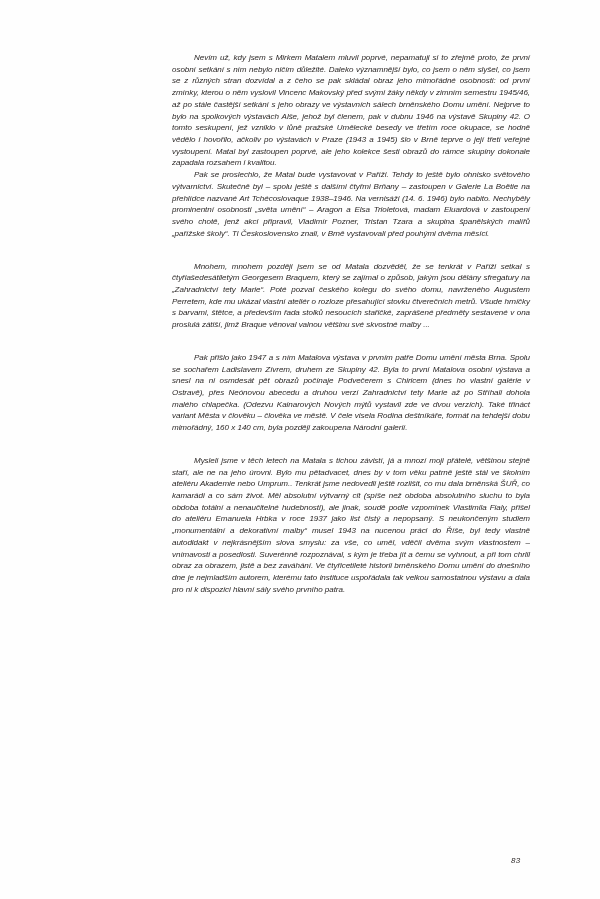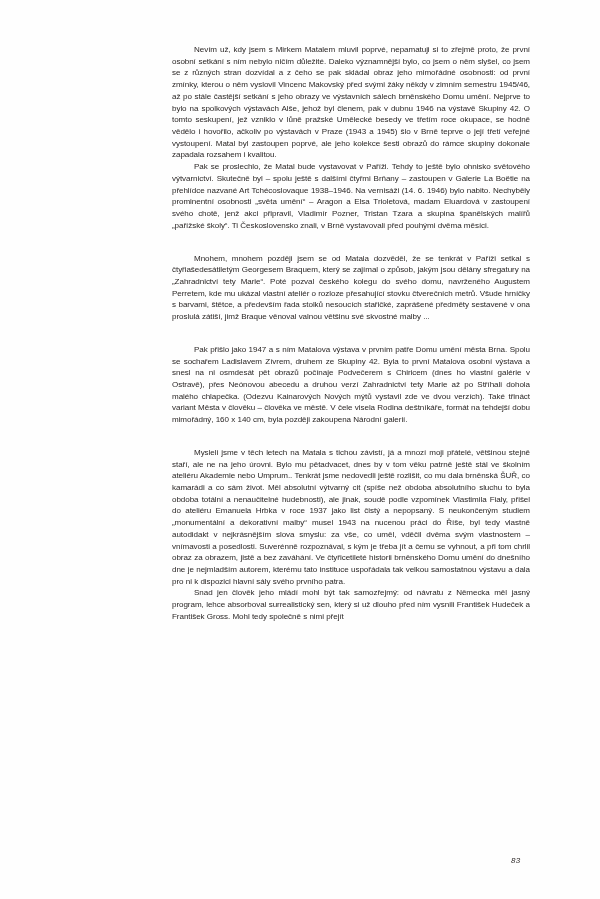--- a/index.html
+++ b/index.html
@@ -16,22 +16,23 @@
     overflow: hidden;
   }
   .page {
     position: absolute;
     inset: 0;
     background: #fefefe;
   }
   .text-column {
     position: absolute;
     left: 172px;
-    top: 44px;
+    top: 52px;
     width: 358px;
+    font-style: italic;
   }
   p.body-par {
     margin: 0;
     font-size: 8.05px;
     line-height: 11.72px;
     text-align: justify;
     text-indent: 22px;
     letter-spacing: -0.06px;
     word-spacing: 0.1px;
     color: #2b2726;
@@ -54,16 +55,15 @@
 </head>
 <body>
 
 <div class="page">
   <div class="text-column">
     <p class="body-par">Nevím už, kdy jsem s Mirkem Matalem mluvil poprvé, nepamatuji si to zřejmě proto, že první osobní setkání s ním nebylo ničím důležité. Daleko významnější bylo, co jsem o něm slyšel, co jsem se z různých stran dozvídal a z čeho se pak skládal obraz jeho mimořádné osobnosti: od první zmínky, kterou o něm vyslovil Vincenc Makovský před svými žáky někdy v zimním semestru 1945/46, až po stále častější setkání s jeho obrazy ve výstavních sálech brněnského Domu umění. Nejprve to bylo na spolkových výstavách Alše, jehož byl členem, pak v dubnu 1946 na výstavě Skupiny 42. O tomto seskupení, jež vzniklo v lůně pražské Umělecké besedy ve třetím roce okupace, se hodně vědělo i hovořilo, ačkoliv po výstavách v Praze (1943 a 1945) šlo v Brně teprve o její třetí veřejné vystoupení. Matal byl zastoupen poprvé, ale jeho kolekce šesti obrazů do rámce skupiny dokonale zapadala rozsahem i kvalitou.</p>
     <p class="body-par">Pak se proslechlo, že Matal bude vystavovat v Paříži. Tehdy to ještě bylo ohnisko světového výtvarnictví. Skutečně byl – spolu ještě s dalšími čtyřmi Brňany – zastoupen v Galerie La Boëtie na přehlídce nazvané Art Tchécoslovaque 1938–1946. Na vernisáži (14. 6. 1946) bylo nabito. Nechyběly prominentní osobnosti „světa umění“ – Aragon a Elsa Trioletová, madam Eluardová v zastoupení svého chotě, jenž akci připravil, Vladimír Pozner, Tristan Tzara a skupina španělských malířů „pařížské školy“. Ti Československo znali, v Brně vystavovali před pouhými dvěma měsíci.</p>
     <p class="body-par gap-before">Mnohem, mnohem později jsem se od Matala dozvěděl, že se tenkrát v Paříži setkal s čtyřiašedesátiletým Georgesem Braquem, který se zajímal o způsob, jakým jsou dělány sfregatury na „Zahradnictví tety Marie“. Poté pozval českého kolegu do svého domu, navrženého Augustem Perretem, kde mu ukázal vlastní ateliér o rozloze přesahující stovku čtverečních metrů. Všude hrníčky s barvami, štětce, a především řada stolků nesoucích stařičké, zaprášené předměty sestavené v ona proslulá zátiší, jimž Braque věnoval valnou většinu své skvostné malby ...</p>
     <p class="body-par gap-before">Pak přišlo jako 1947 a s ním Matalova výstava v prvním patře Domu umění města Brna. Spolu se sochařem Ladislavem Zívrem, druhem ze Skupiny 42. Byla to první Matalova osobní výstava a snesl na ni osmdesát pět obrazů počínaje Podvečerem s Chiricem (dnes ho vlastní galérie v Ostravě), přes Neónovou abecedu a druhou verzí Zahradnictví tety Marie až po Stříhali dohola malého chlapečka. (Odezvu Kainarových Nových mýtů vystavil zde ve dvou verzích). Také třináct variant Města v člověku – člověka ve městě. V čele visela Rodina deštníkáře, formát na tehdejší dobu mimořádný, 160 x 140 cm, byla později zakoupena Národní galerií.</p>
     <p class="body-par gap-before">Mysleli jsme v těch letech na Matala s tichou závistí, já a mnozí moji přátelé, většinou stejně staří, ale ne na jeho úrovni. Bylo mu pětadvacet, dnes by v tom věku patrně ještě stál ve školním ateliéru Akademie nebo Umprum.. Tenkrát jsme nedovedli ještě rozlišit, co mu dala brněnská ŠUŘ, co kamarádi a co sám život. Měl absolutní výtvarný cit (spíše než obdoba absolutního sluchu to byla obdoba totální a nenaučitelné hudebnosti), ale jinak, soudě podle vzpomínek Vlastimila Fialy, přišel do ateliéru Emanuela Hrbka v roce 1937 jako list čistý a nepopsaný. S neukončeným studiem „monumentální a dekorativní malby“ musel 1943 na nucenou práci do Říše, byl tedy vlastně autodidakt v nejkrásnějším slova smyslu: za vše, co uměl, vděčil dvěma svým vlastnostem – vnímavosti a posedlosti. Suverénně rozpoznával, s kým je třeba jít a čemu se vyhnout, a při tom chrlil obraz za obrazem, jistě a bez zaváhání. Ve čtyřicetileté historii brněnského Domu umění do dnešního dne je nejmladším autorem, kterému tato instituce uspořádala tak velkou samostatnou výstavu a dala pro ni k dispozici hlavní sály svého prvního patra.</p>
-    <p class="body-par">Snad jen člověk jeho mládí mohl být tak samozřejmý: od návratu z Německa měl jasný program, lehce absorboval surrealistický sen, který si už dlouho před ním vysnili František Hudeček a František Gross. Mohl tedy společně s nimi přejít</p>
   </div>
   <div class="page-number">83</div>
 </div>
 
 </body></html>

